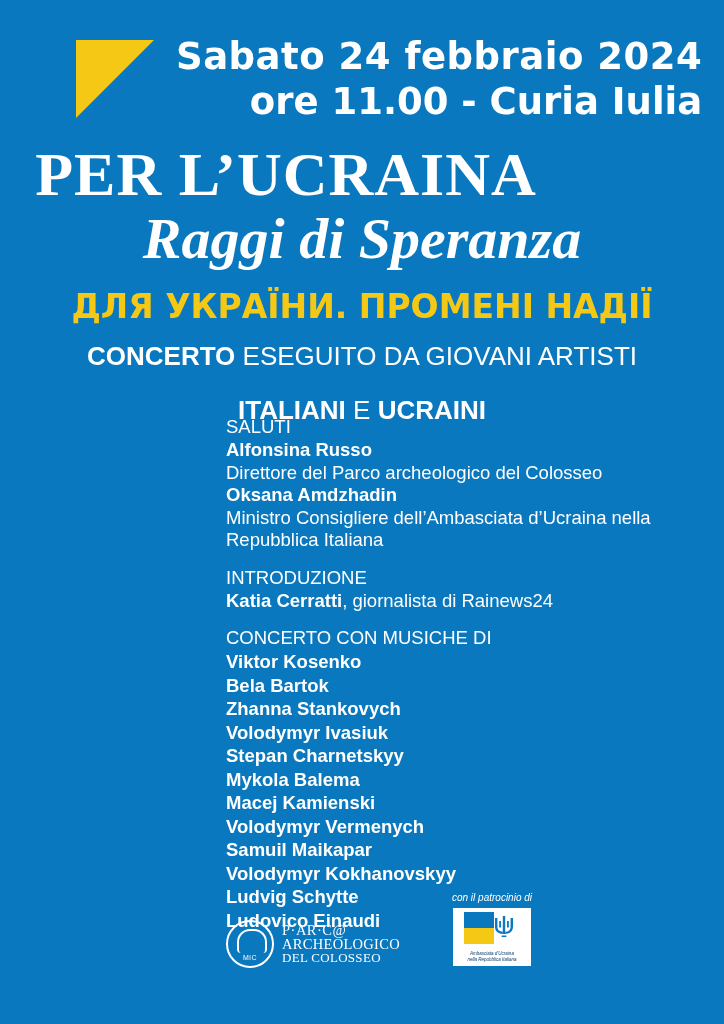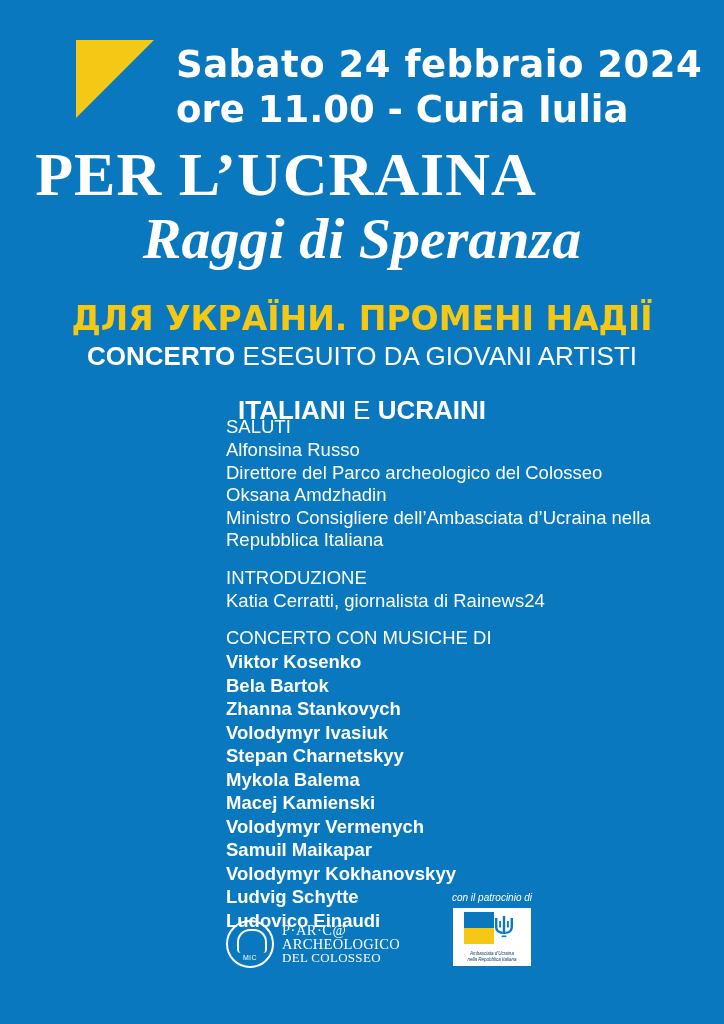--- a/index.html
+++ b/index.html
@@ -35,28 +35,29 @@
     left: 76px;
     top: 6px;
     width: 0;
     height: 0;
     border-left: 78px solid #f5c816;
     border-bottom: 78px solid transparent;
   }
   .header-text {
     position: absolute;
     left: 176px;
-    top: 8px;
+    top: 0px;
     font-family: "DejaVu Sans", sans-serif;
     font-weight: bold;
     font-size: 37px;
     line-height: 45px;
     letter-spacing: 0.5px;
     color: #ffffff;
     white-space: nowrap;
+    text-align: right;
   }
   .header-text .line2 { letter-spacing: 0px; }
 
   
   .title-main {
     position: absolute;
     left: 0;
     top: 143px;
     width: 572px;
     text-align: center;
@@ -84,21 +85,20 @@
     position: absolute;
     left: 0;
     top: 288px;
     width: 724px;
     text-align: center;
     font-family: "DejaVu Sans", sans-serif;
     font-weight: bold;
     font-size: 33px;
     line-height: 38px;
     color: #f5c816;
-    margin-top: 12px;
   }
   .concert-line1 {
     position: absolute;
     left: 0;
     top: 340px;
     width: 724px;
     text-align: center;
     font-family: "Liberation Sans", sans-serif;
     font-size: 26px;
     line-height: 32px;
@@ -127,21 +127,21 @@
     font-family: "Liberation Sans", sans-serif;
     font-size: 18.5px;
     line-height: 22.5px;
     color: #ffffff;
   }
   .sect-label {
     font-size: 18.5px;
     line-height: 24px;
     font-weight: normal;
   }
-  .person { font-weight: normal; }
+  .person { font-weight: bold; }
   .role { font-weight: normal; }
   .block-gap { height: 14px; }
   .names-list {
     margin: 0;
     padding: 0;
     list-style: none;
   }
   .names-list li {
     font-weight: bold;
     font-size: 18.5px;

